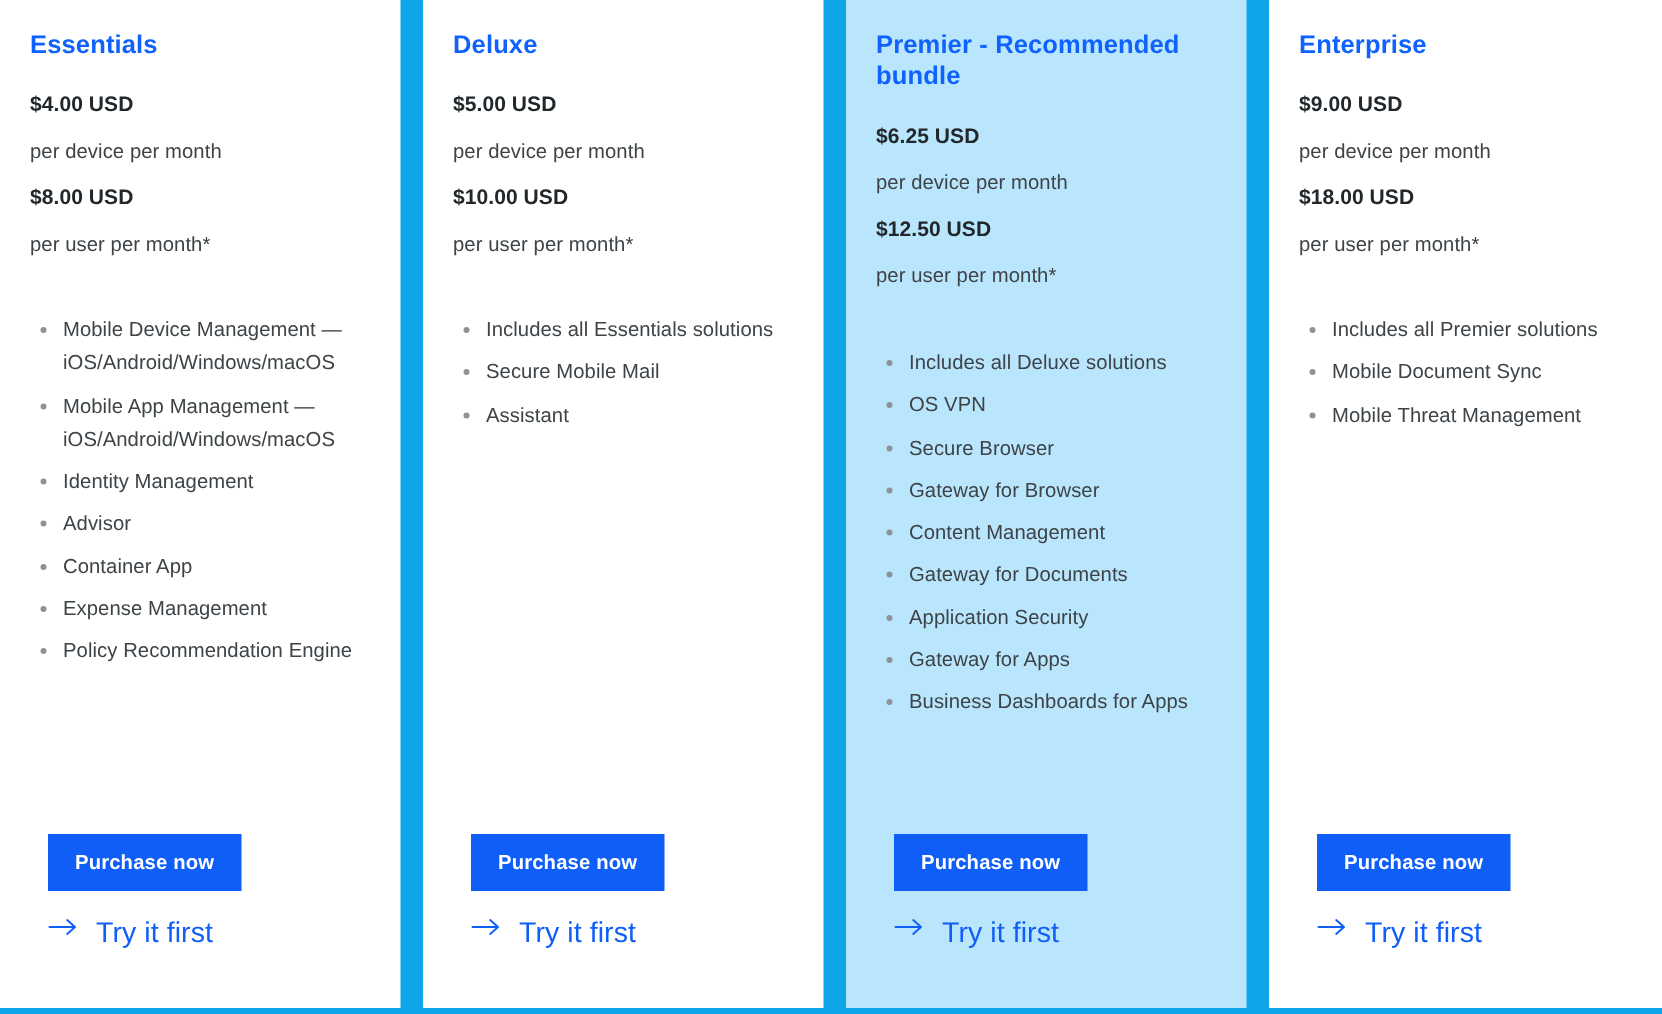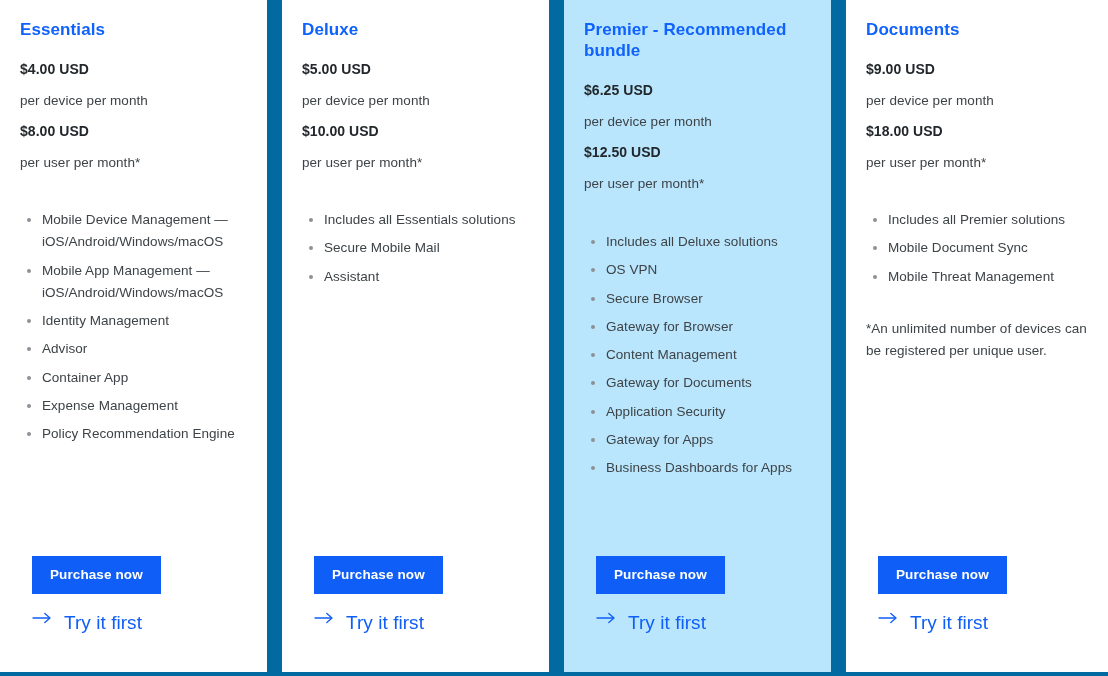--- a/index.html
+++ b/index.html
@@ -13,21 +13,21 @@
     font-family: "Liberation Sans", sans-serif;
     overflow: hidden;
   }
 
   #pricing-grid {
     position: relative;
     width: 1108px;
     height: 676px;
     display: flex;
     gap: 15px;
-    background: #0369a1;
+    background: #0ea5e9;
   }
 
   .plan-card {
     position: relative;
     width: 267px;
     height: 672px;
     background: #ffffff;
     box-sizing: border-box;
     padding: 0 20px;
     flex: 0 0 267px;
@@ -216,31 +216,30 @@
           <span class="arrow-icon">
             <svg viewBox="0 0 20 12" xmlns="http://www.w3.org/2000/svg">
               <path d="M1 6 H17.5" stroke="#0f5ef7" stroke-width="1.3" fill="none" stroke-linecap="round"></path>
               <path d="M12.8 1.4 L18 6 L12.8 10.6" stroke="#0f5ef7" stroke-width="1.3" fill="none" stroke-linecap="round" stroke-linejoin="round"></path>
             </svg>
           </span>
           <span>Try it first</span>
         </a></div>
     </div>
     <div class="plan-card last">
-      <div class="plan-title">Documents</div>
+      <div class="plan-title">Enterprise</div>
       <div class="price-row">$9.00 USD</div>
       <div class="price-note">per device per month</div>
       <div class="price-row">$18.00 USD</div>
       <div class="price-note">per user per month*</div>
       <ul class="feature-list">
         <li class="feature-item"><span class="bullet"></span><span>Includes all Premier solutions</span></li>
         <li class="feature-item"><span class="bullet"></span><span>Mobile Document Sync</span></li>
         <li class="feature-item"><span class="bullet"></span><span>Mobile Threat Management</span></li>
       </ul>
-      <div class="footnote">*An unlimited number of devices can be registered per unique user.</div>
       <div class="cta-block"><button class="purchase-button">Purchase now</button><a class="try-link">
           <span class="arrow-icon">
             <svg viewBox="0 0 20 12" xmlns="http://www.w3.org/2000/svg">
               <path d="M1 6 H17.5" stroke="#0f5ef7" stroke-width="1.3" fill="none" stroke-linecap="round"></path>
               <path d="M12.8 1.4 L18 6 L12.8 10.6" stroke="#0f5ef7" stroke-width="1.3" fill="none" stroke-linecap="round" stroke-linejoin="round"></path>
             </svg>
           </span>
           <span>Try it first</span>
         </a></div>
     </div>

